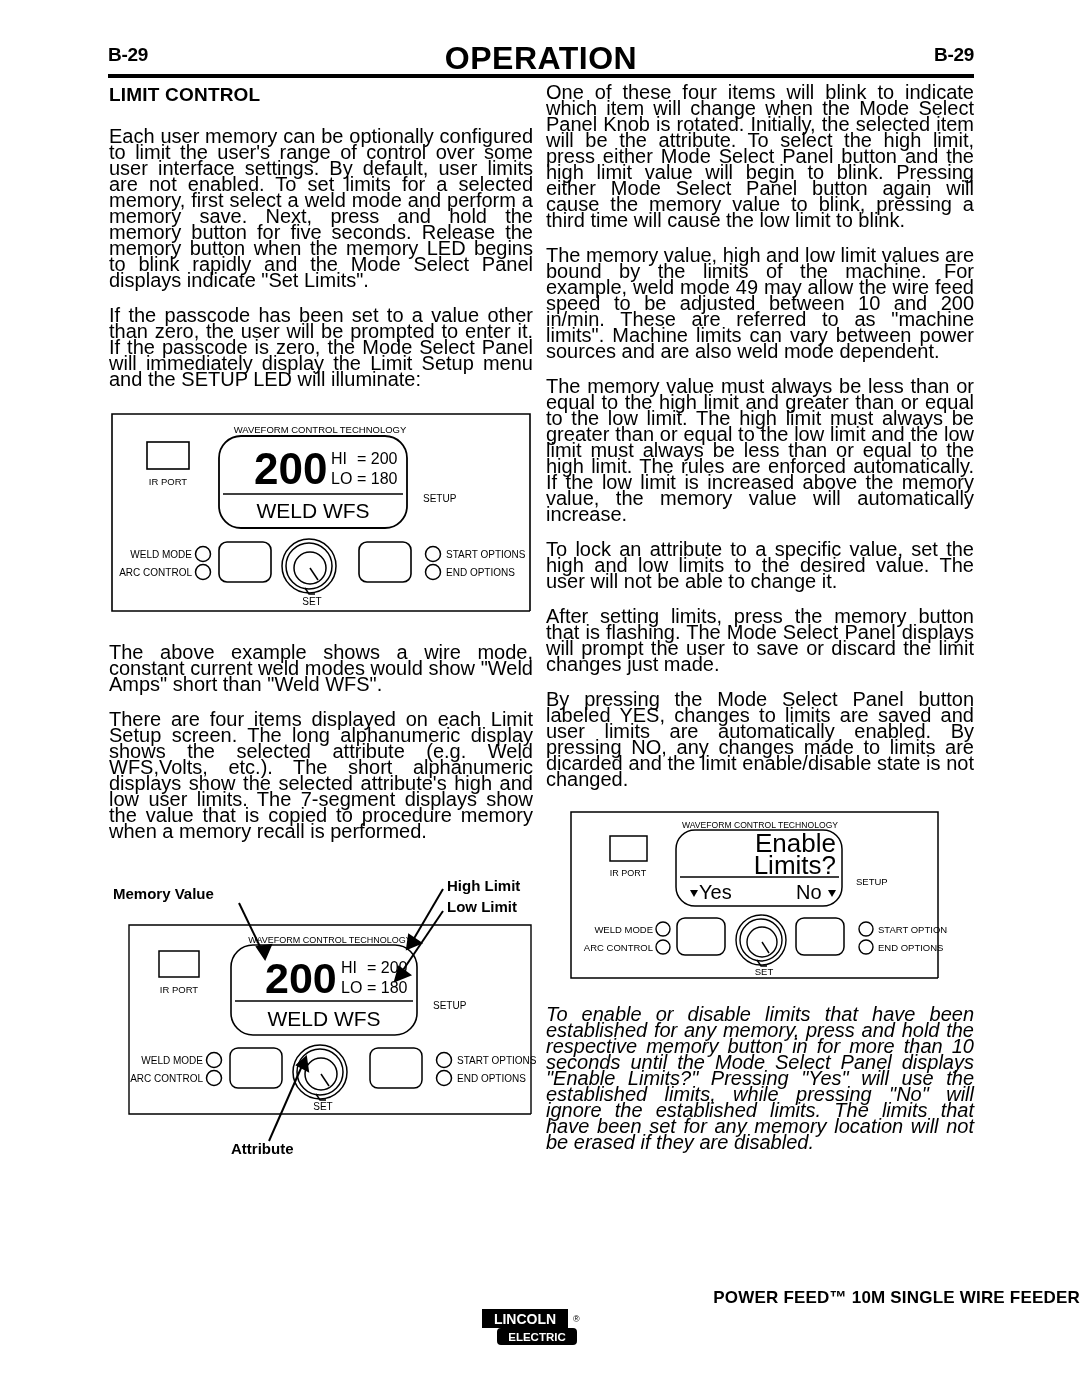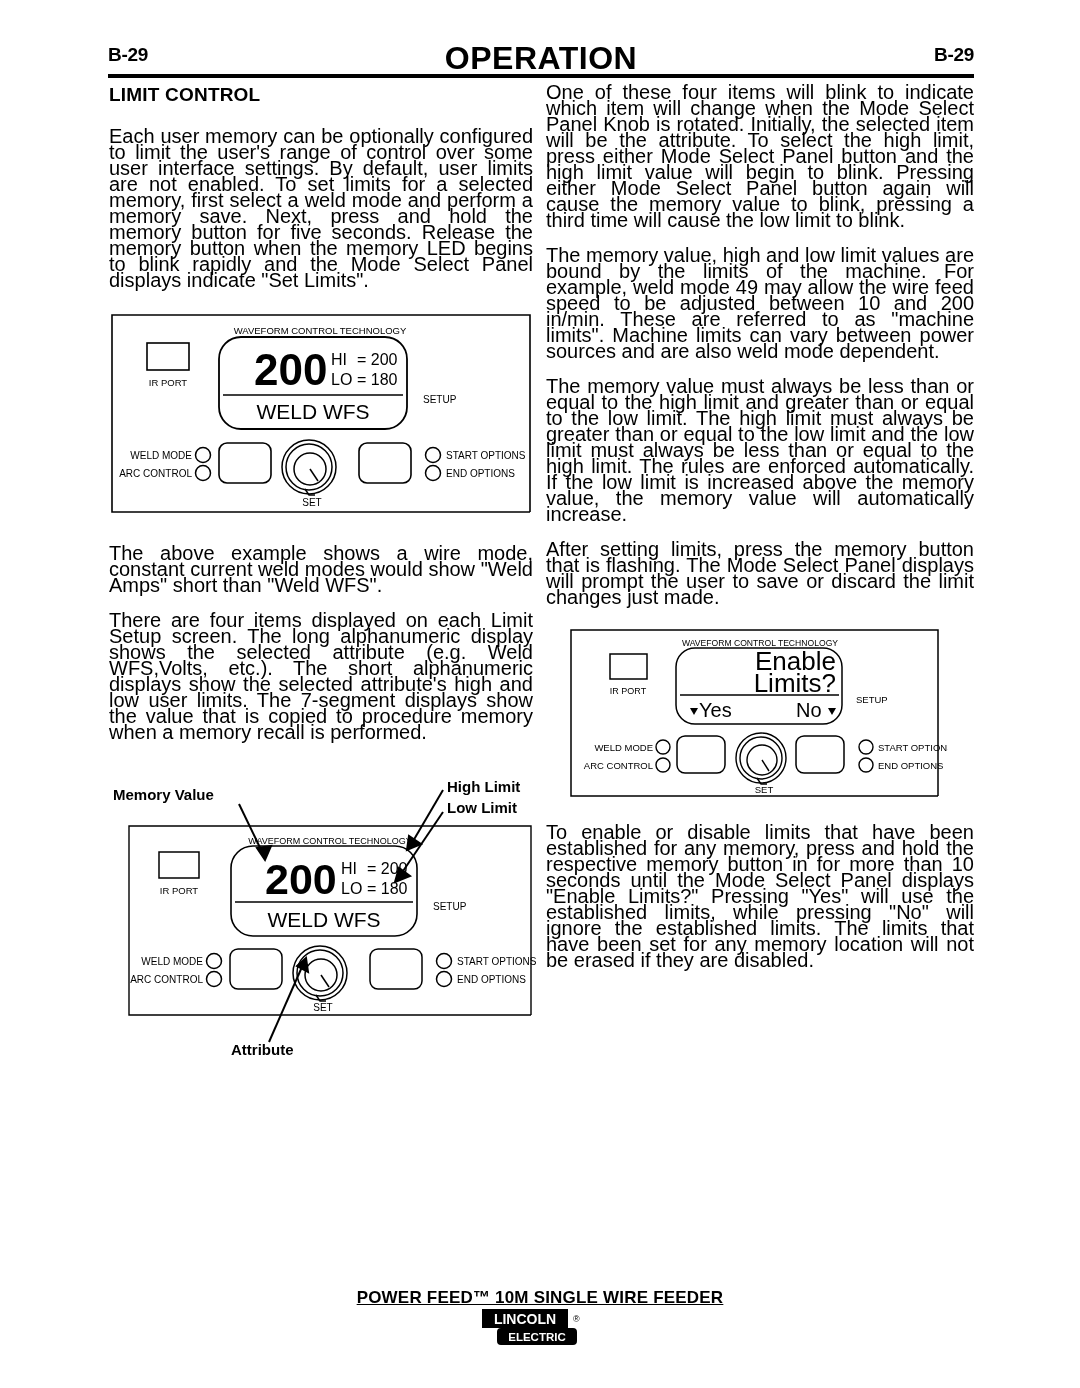--- a/index.html
+++ b/index.html
@@ -20,48 +20,49 @@
   
   .col-left{position:absolute;left:109px;top:84px;width:424px;}
   .col-right{position:absolute;left:546px;top:84px;width:428px;}
 
   h2.sec{font-size:19px;font-weight:bold;margin:0 0 22px 0;letter-spacing:0.2px;}
 
   p.body{
     font-size:20px;line-height:16px;margin:0 0 19px 0;
     text-align:justify;text-justify:inter-word;
   }
-  p.body:last-child{margin-bottom:5px;}
+  p.body:last-child{margin-bottom:5px;font-style:italic;}
 
   
   .panel{position:relative;}
   .panel svg{display:block;}
 
   
-  .footer{position:absolute;left:0;top:1288px;width:1080px;text-align:center;text-decoration:underline;}
+  .footer{position:absolute;left:0;top:1288px;width:1080px;text-align:right;}
   .footer-title{font-size:17px;font-weight:bold;letter-spacing:0.2px;}
   .logo{margin:0 auto 0 auto;width:118px;height:42px;position:relative;}
 </style>
 </head>
 <body>
 
 <div class="page">
 
   <div class="hdr">
     <div class="hdr-left">B-29</div>
     <div class="hdr-center">OPERATION</div>
     <div class="hdr-right">B-29</div>
   </div>
   <div class="hdr-rule"></div>
 
   <div class="col-left">
 
     <h2 class="sec">LIMIT CONTROL</h2>
 
     <p class="body">Each user memory can be optionally configured to limit the user's range of control over some user interface settings.  By default, user limits are not enabled.  To set limits for a selected memory, first select a weld mode and perform a memory save.  Next, press and hold the memory button for five seconds.  Release the memory button when the memory LED begins to blink rapidly and the Mode Select Panel displays indicate "Set Limits".</p>
+    <p class="body">If the passcode has been set to a value other than zero, the user will be prompted to enter it.  If the passcode is zero, the Mode Select Panel will immediately display the Limit Setup menu and the SETUP LED will illuminate:</p>
 
     <div class="panel" style="margin:4px 0 20px 0;">
       <svg width="424" height="218" viewBox="0 0 424 218">
 
         <path d="M3 14 L3 205 L421 205" fill="none" stroke="#000" stroke-width="1.6"></path>
         <path d="M3 14 L3 8 L421 8 L421 205" fill="none" stroke="#000" stroke-width="1.6"></path>
 
         <text x="211" y="27" text-anchor="middle" font-family="Liberation Sans, sans-serif" font-size="9.5">WAVEFORM CONTROL TECHNOLOGY</text>
 
         <rect x="38" y="36" width="42" height="27" fill="none" stroke="#000" stroke-width="1.6"></rect>
@@ -162,21 +163,23 @@
       </svg>
     </div>
 
   </div>
 
   <div class="col-right">
 
     <p class="body">One of these four items will blink to indicate which item will change when the Mode Select Panel Knob is rotated. Initially, the selected item will be the attribute.  To select the high limit, press either Mode Select Panel button and the high limit value will begin to blink. Pressing either Mode Select Panel button again will cause the memory value to blink, pressing a third time will cause the low limit to blink.</p>
     <p class="body">The memory value, high and low limit values are bound by the limits of the machine.  For example, weld mode 49 may allow the wire feed speed to be adjusted between 10 and 200 in/min. These are referred to as "machine limits".  Machine limits can vary between power sources and are also weld mode dependent.</p>
     <p class="body">The memory value must always be less than or equal to the high limit and greater than or equal to the low limit. The high limit must always be greater than or equal to the low limit and the low limit must always be less than or equal to the high limit.  The rules are enforced automatically.  If the low limit is increased above the memory value, the memory value will automatically increase.</p>
+    <p class="body">To lock an attribute to a specific value, set the high and low limits to the desired value.  The user will not be able to change it.</p>
     <p class="body">After setting limits, press the memory button that is flashing.  The Mode Select Panel displays will prompt the user to save or discard the limit changes just made.</p>
+    <p class="body">By pressing the Mode Select Panel button labeled YES, changes to limits are saved and user limits are automatically enabled. By pressing NO, any changes made to limits are dicarded and the limit enable/disable state is not changed.</p>
 
     <div class="panel" style="margin:6px 0 18px 22px;">
       <svg width="380" height="182" viewBox="0 0 380 182">
         <path d="M3 12 L3 172 L370 172" fill="none" stroke="#000" stroke-width="1.5"></path>
         <path d="M3 12 L3 6 L370 6 L370 172" fill="none" stroke="#000" stroke-width="1.5"></path>
         <text x="192" y="22" text-anchor="middle" font-family="Liberation Sans, sans-serif" font-size="8.6">WAVEFORM CONTROL TECHNOLOGY</text>
 
         <rect x="42" y="30" width="37" height="25" fill="none" stroke="#000" stroke-width="1.5"></rect>
         <text x="60" y="70" text-anchor="middle" font-family="Liberation Sans, sans-serif" font-size="9">IR PORT</text>
 

